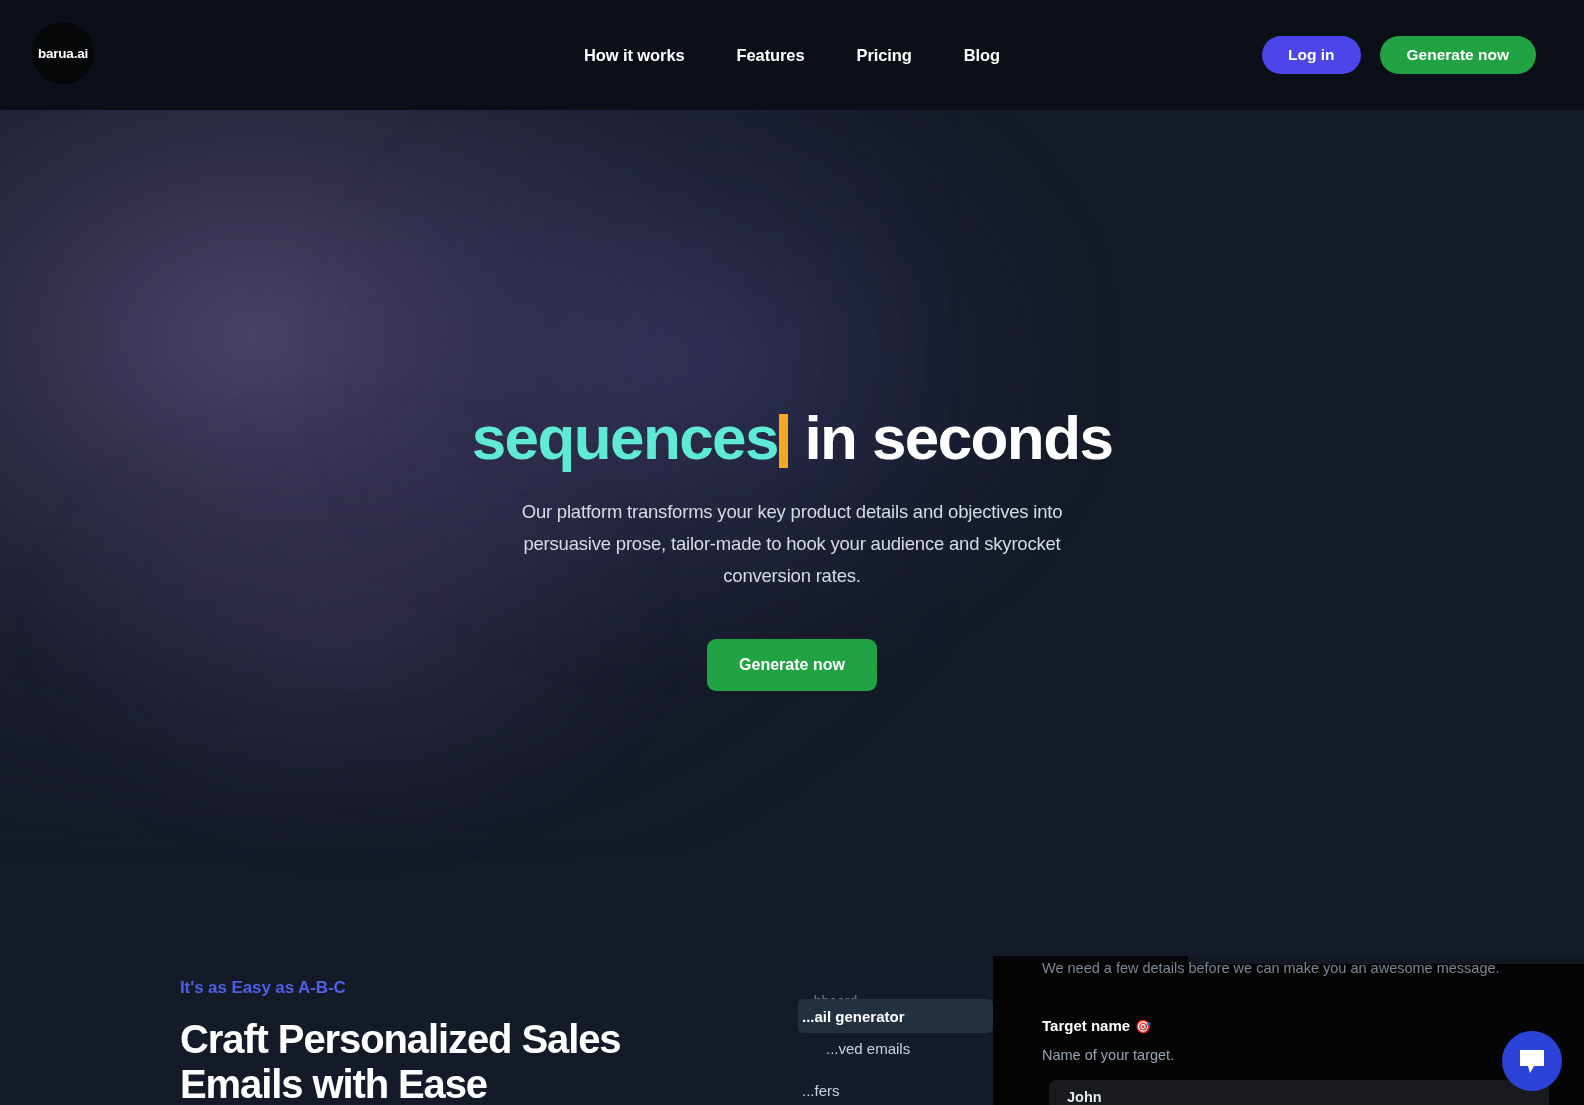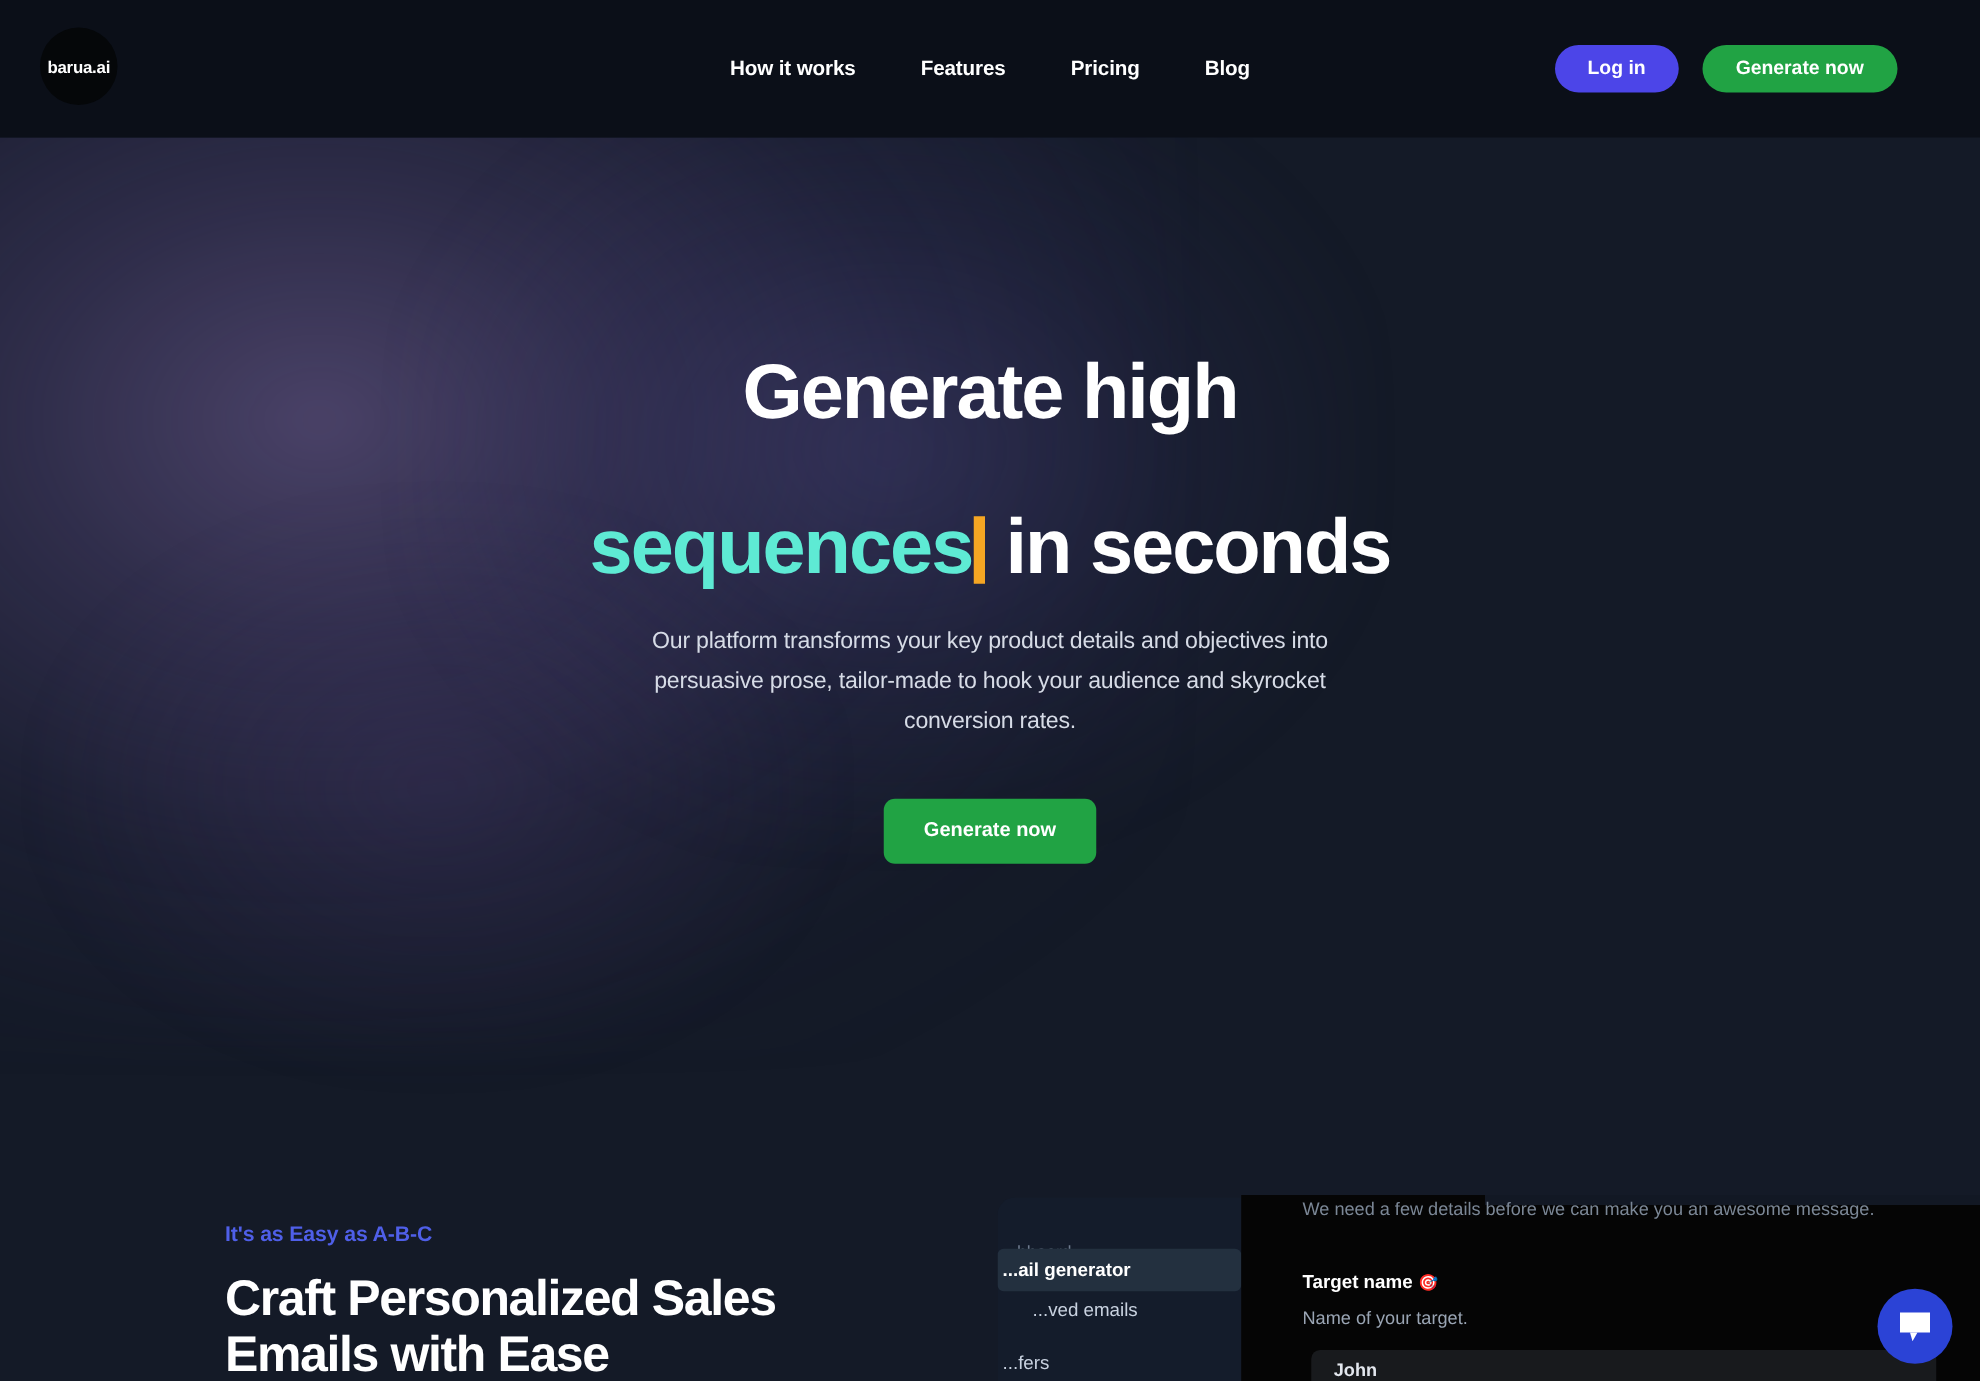--- a/index.html
+++ b/index.html
@@ -29,21 +29,21 @@
   .nav {
     position:absolute; left:0; top:0; width:1584px; height:110px;
     display:flex; align-items:center; justify-content:center; gap:52px;
   }
   .nav-link {
     color:#ffffff; font-size:16.5px; font-weight:700; letter-spacing:-0.1px;
     text-decoration:none; white-space:nowrap; cursor:pointer;
   }
 
   .header-actions {
-    position:absolute; right:66px; top:36px;
+    position:absolute; right:48px; top:36px;
     display:flex; align-items:flex-end; gap:19px;
   }
   .btn-login {
     background:#4c45e8; color:#fff; border:none;
     font-family:"Liberation Sans", sans-serif;
     font-size:15.5px; font-weight:700;
     padding:10px 26px; border-radius:999px; cursor:pointer;
     white-space:nowrap;
   }
   .btn-generate-nav {
@@ -213,21 +213,21 @@
     </div>
   </div>
 
   <div class="hero">
     <div class="hero-glow-a"></div>
     <div class="hero-glow-b"></div>
     <div class="hero-glow-c"></div>
 
     <div class="hero-inner">
       <h1 class="hero-title">
-        <span>Generate high</span><br>
+        <br>
         <br>
         <span class="accent">sequences</span><span class="caret"></span><span> in seconds</span>
       </h1>
 
       <p class="hero-sub">Our platform transforms your key product details and objectives into persuasive prose, tailor-made to hook your audience and skyrocket conversion rates.</p>
 
       <button class="btn-hero">Generate now</button>
     </div>
   </div>
 

